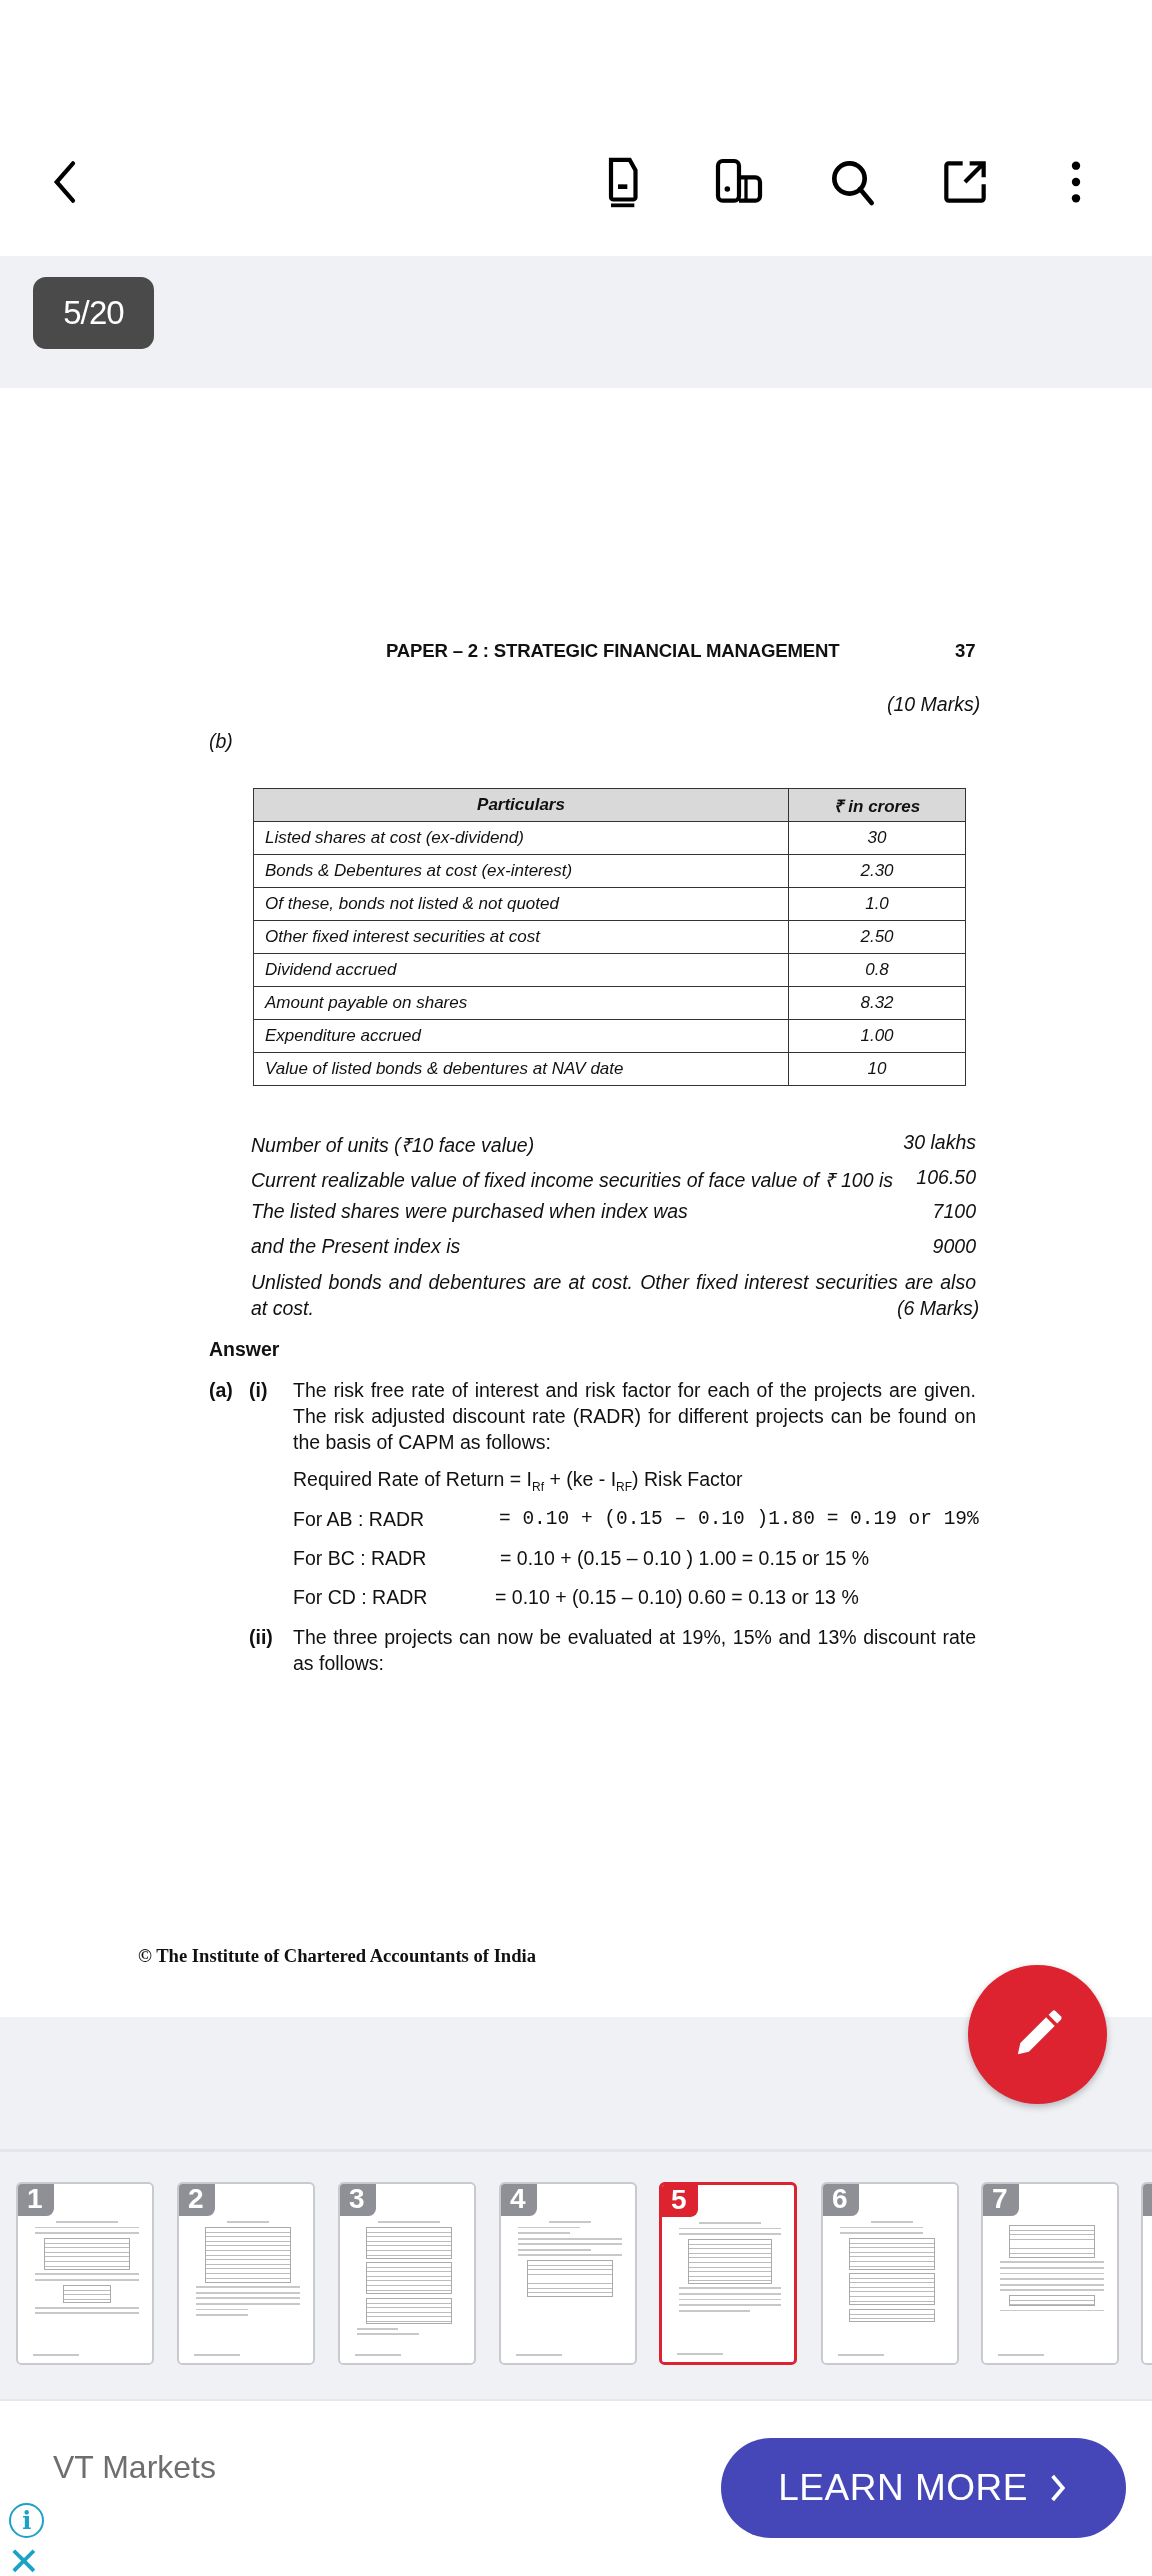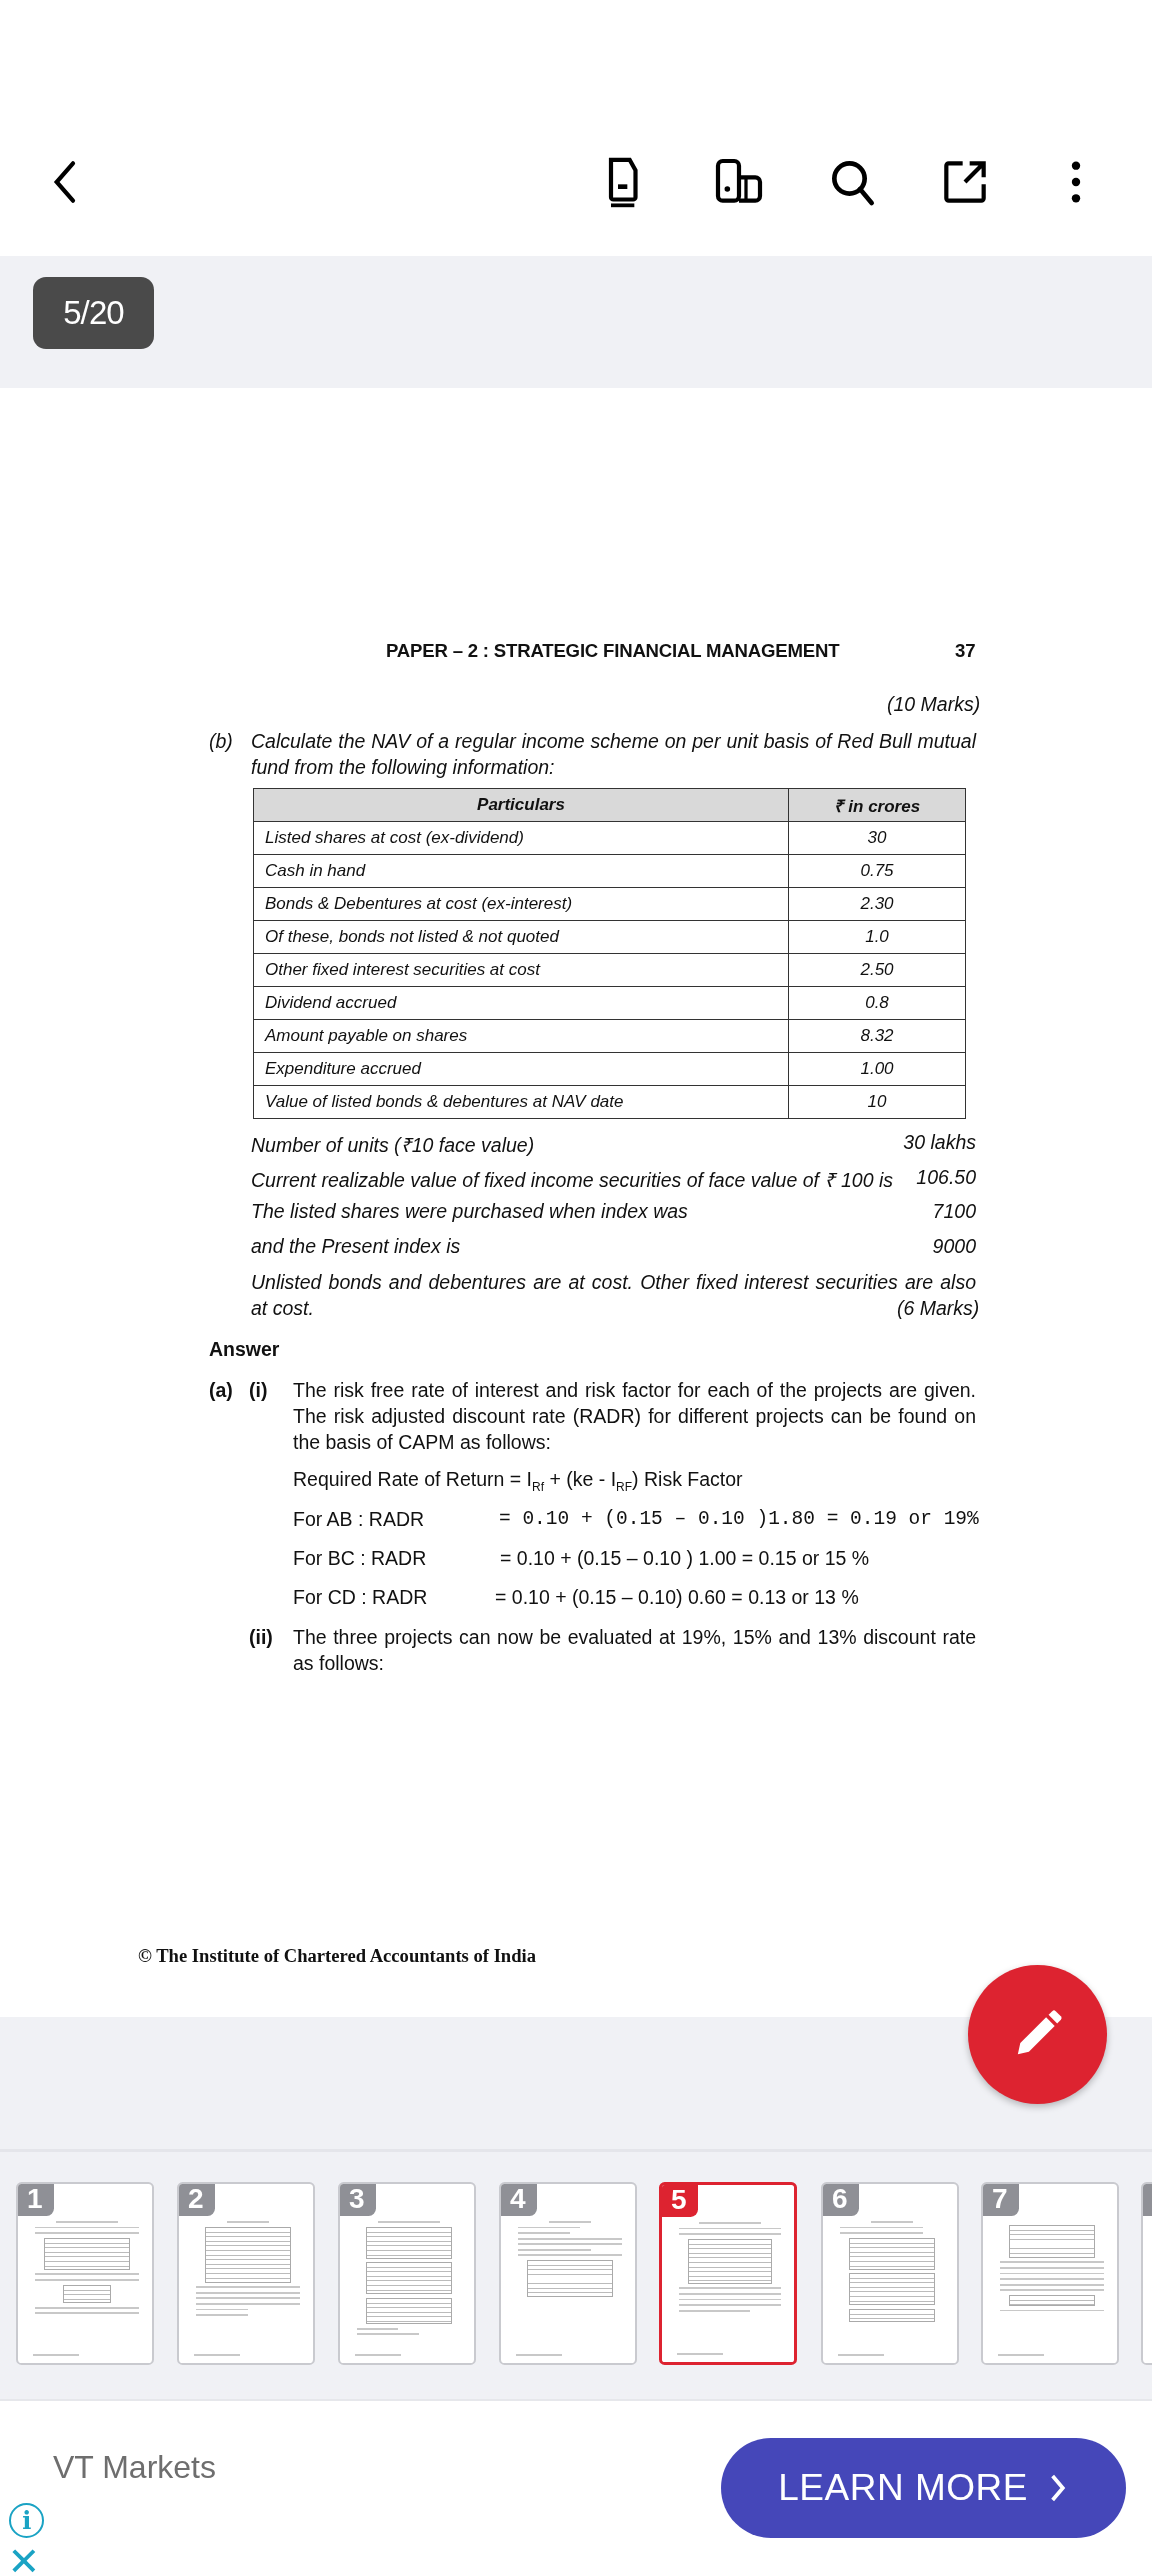--- a/index.html
+++ b/index.html
@@ -105,37 +105,32 @@
 <div class="page-indicator">5/20</div>
 
 <div class="docpage">
   <div class="doc">
     <div class="hdr" style="left:386px;">PAPER – 2 : STRATEGIC FINANCIAL MANAGEMENT</div>
     <div class="hdr" style="left:955px;">37</div>
 
     <div class="p it" style="left:887px; top:303px;">(10 Marks)</div>
 
     <div class="p it" style="left:209px; top:340px;">(b)</div>
-    <div class="p it justify" style="left:251px; top:340px; width:725px;">Calculate the NAV of a regular income scheme on per unit basis of Red Bull mutual fund from the following information:</div>
 
     <table class="nav">
       <thead>
         <tr>
           <th>Particulars</th>
           <th>₹ in crores</th>
         </tr>
       </thead>
       <tbody>
         <tr>
             <td>Listed shares at cost (ex-dividend)</td>
             <td class="v">30</td>
-          </tr>
-        <tr>
-            <td>Cash in hand</td>
-            <td class="v">0.75</td>
           </tr>
         <tr>
             <td>Bonds &amp; Debentures at cost (ex-interest)</td>
             <td class="v">2.30</td>
           </tr>
         <tr>
             <td>Of these, bonds not listed &amp; not quoted</td>
             <td class="v">1.0</td>
           </tr>
         <tr>

